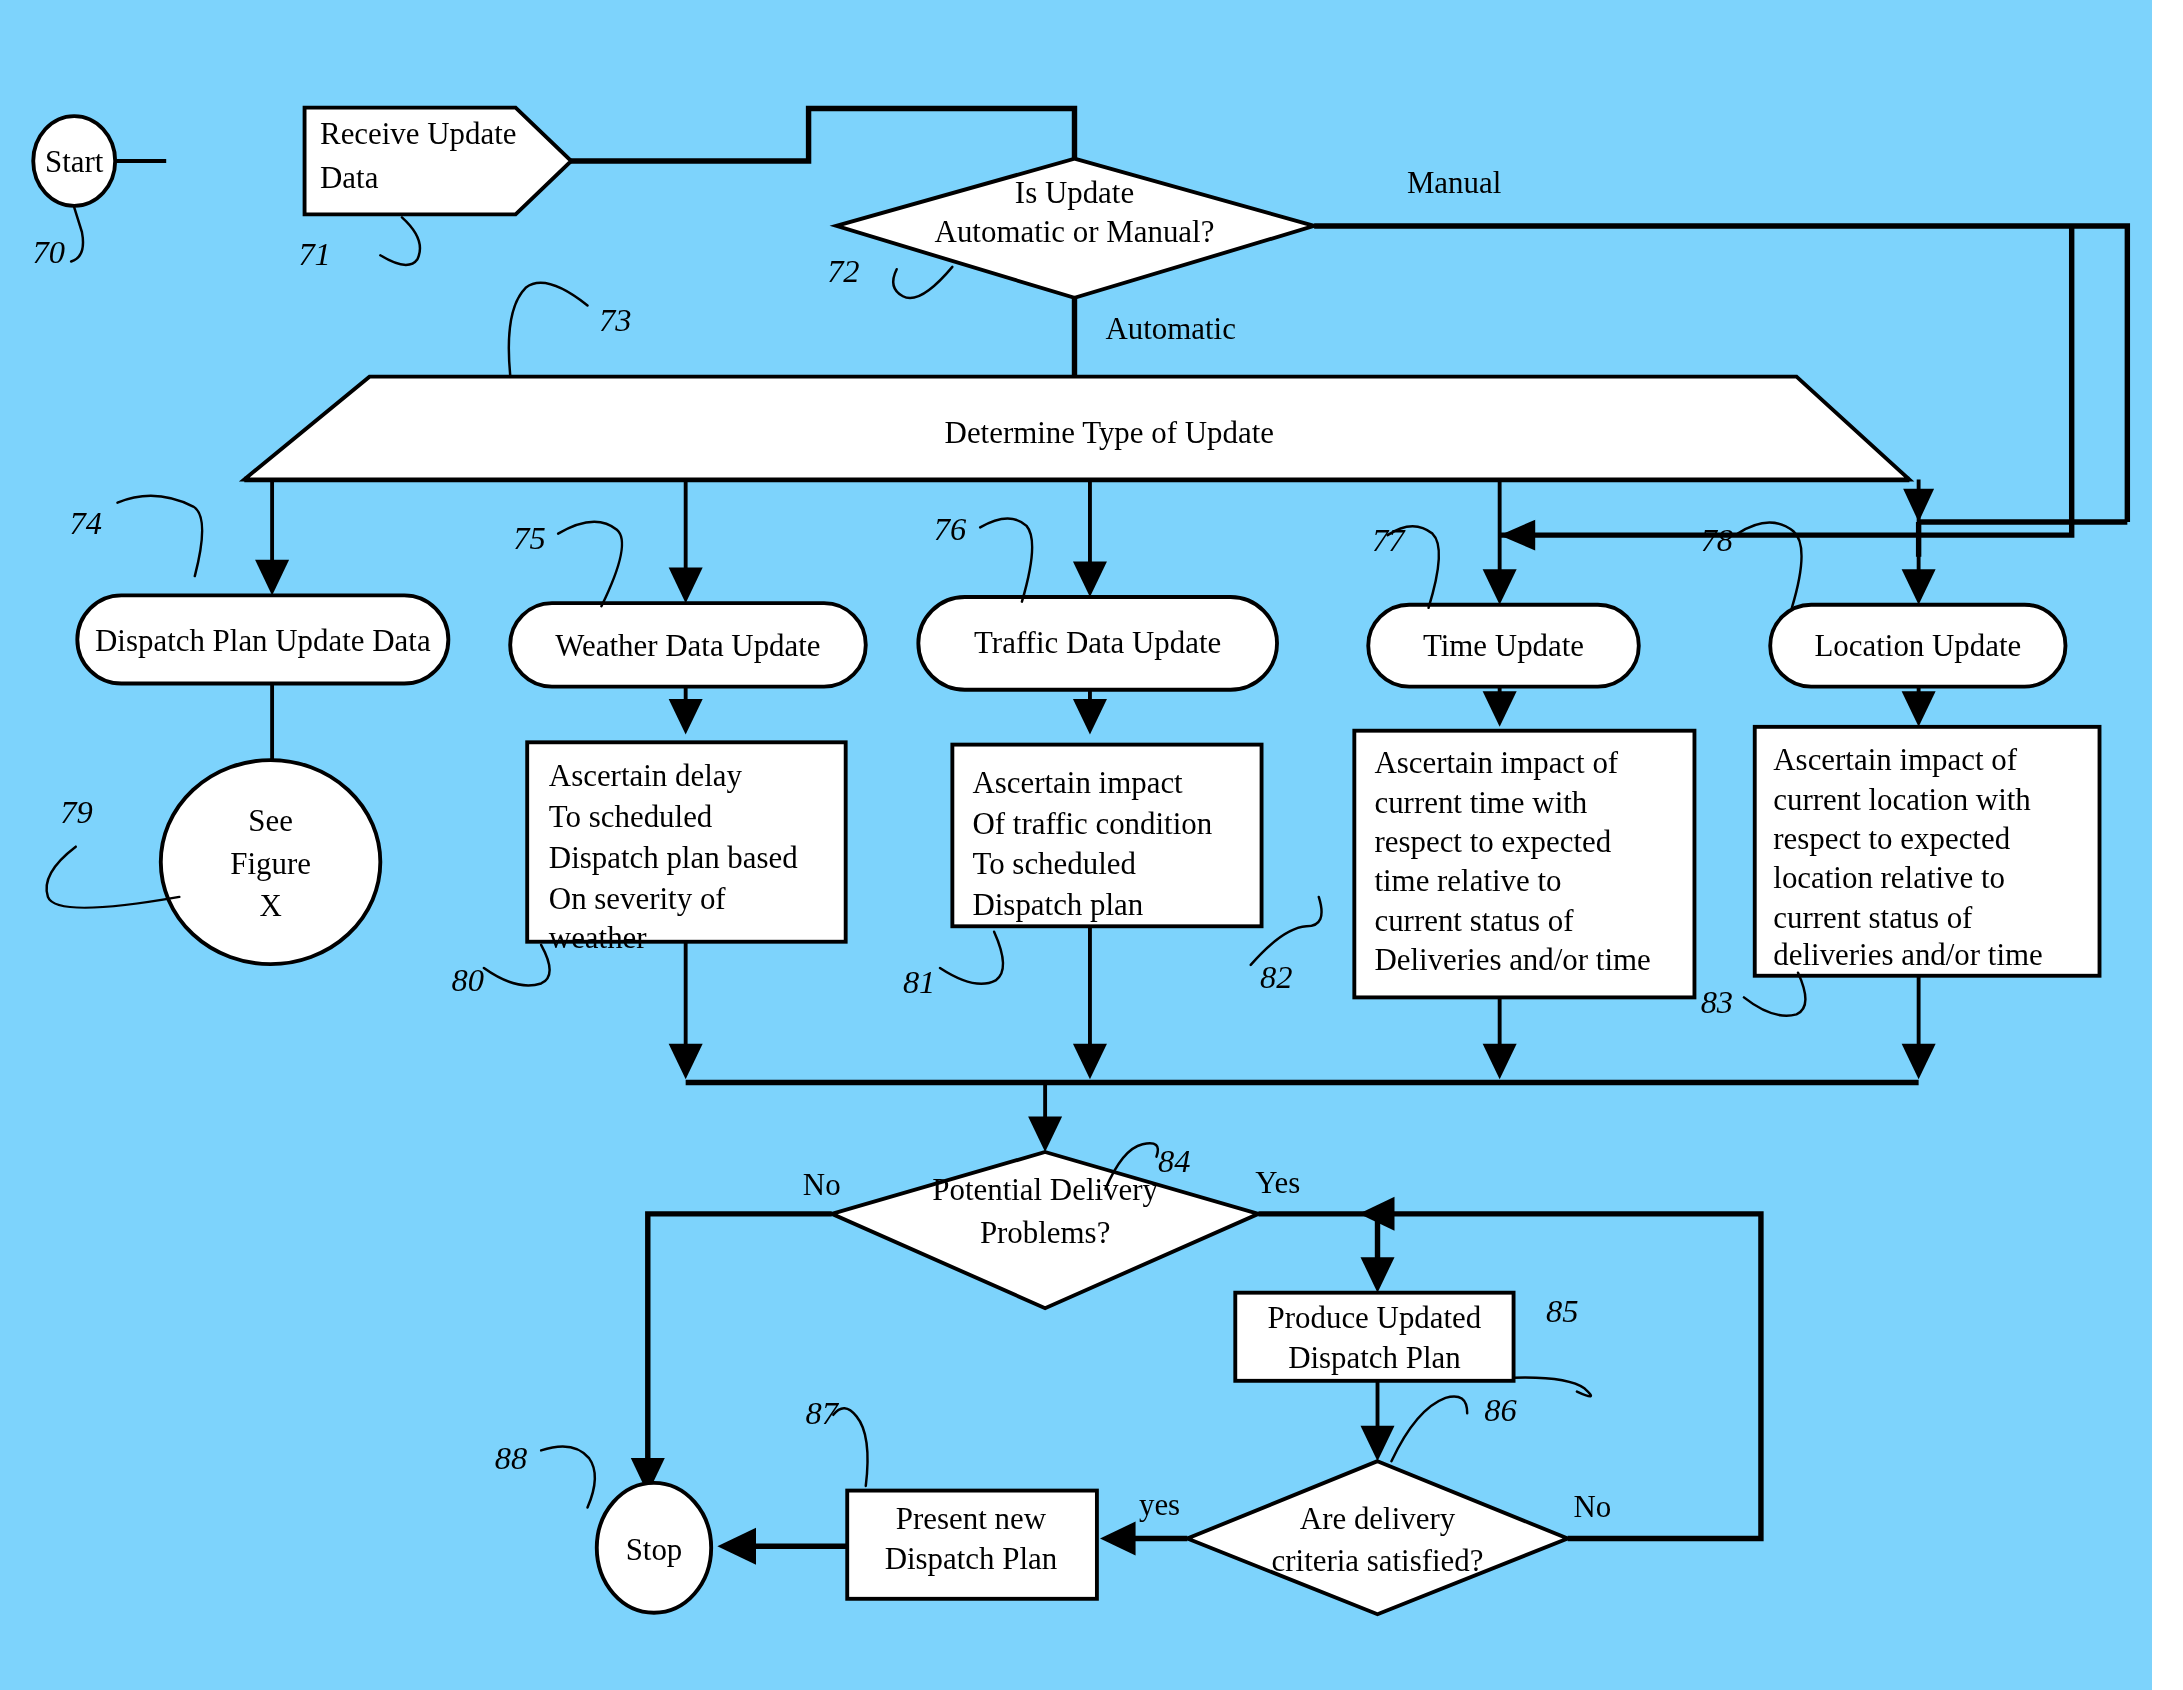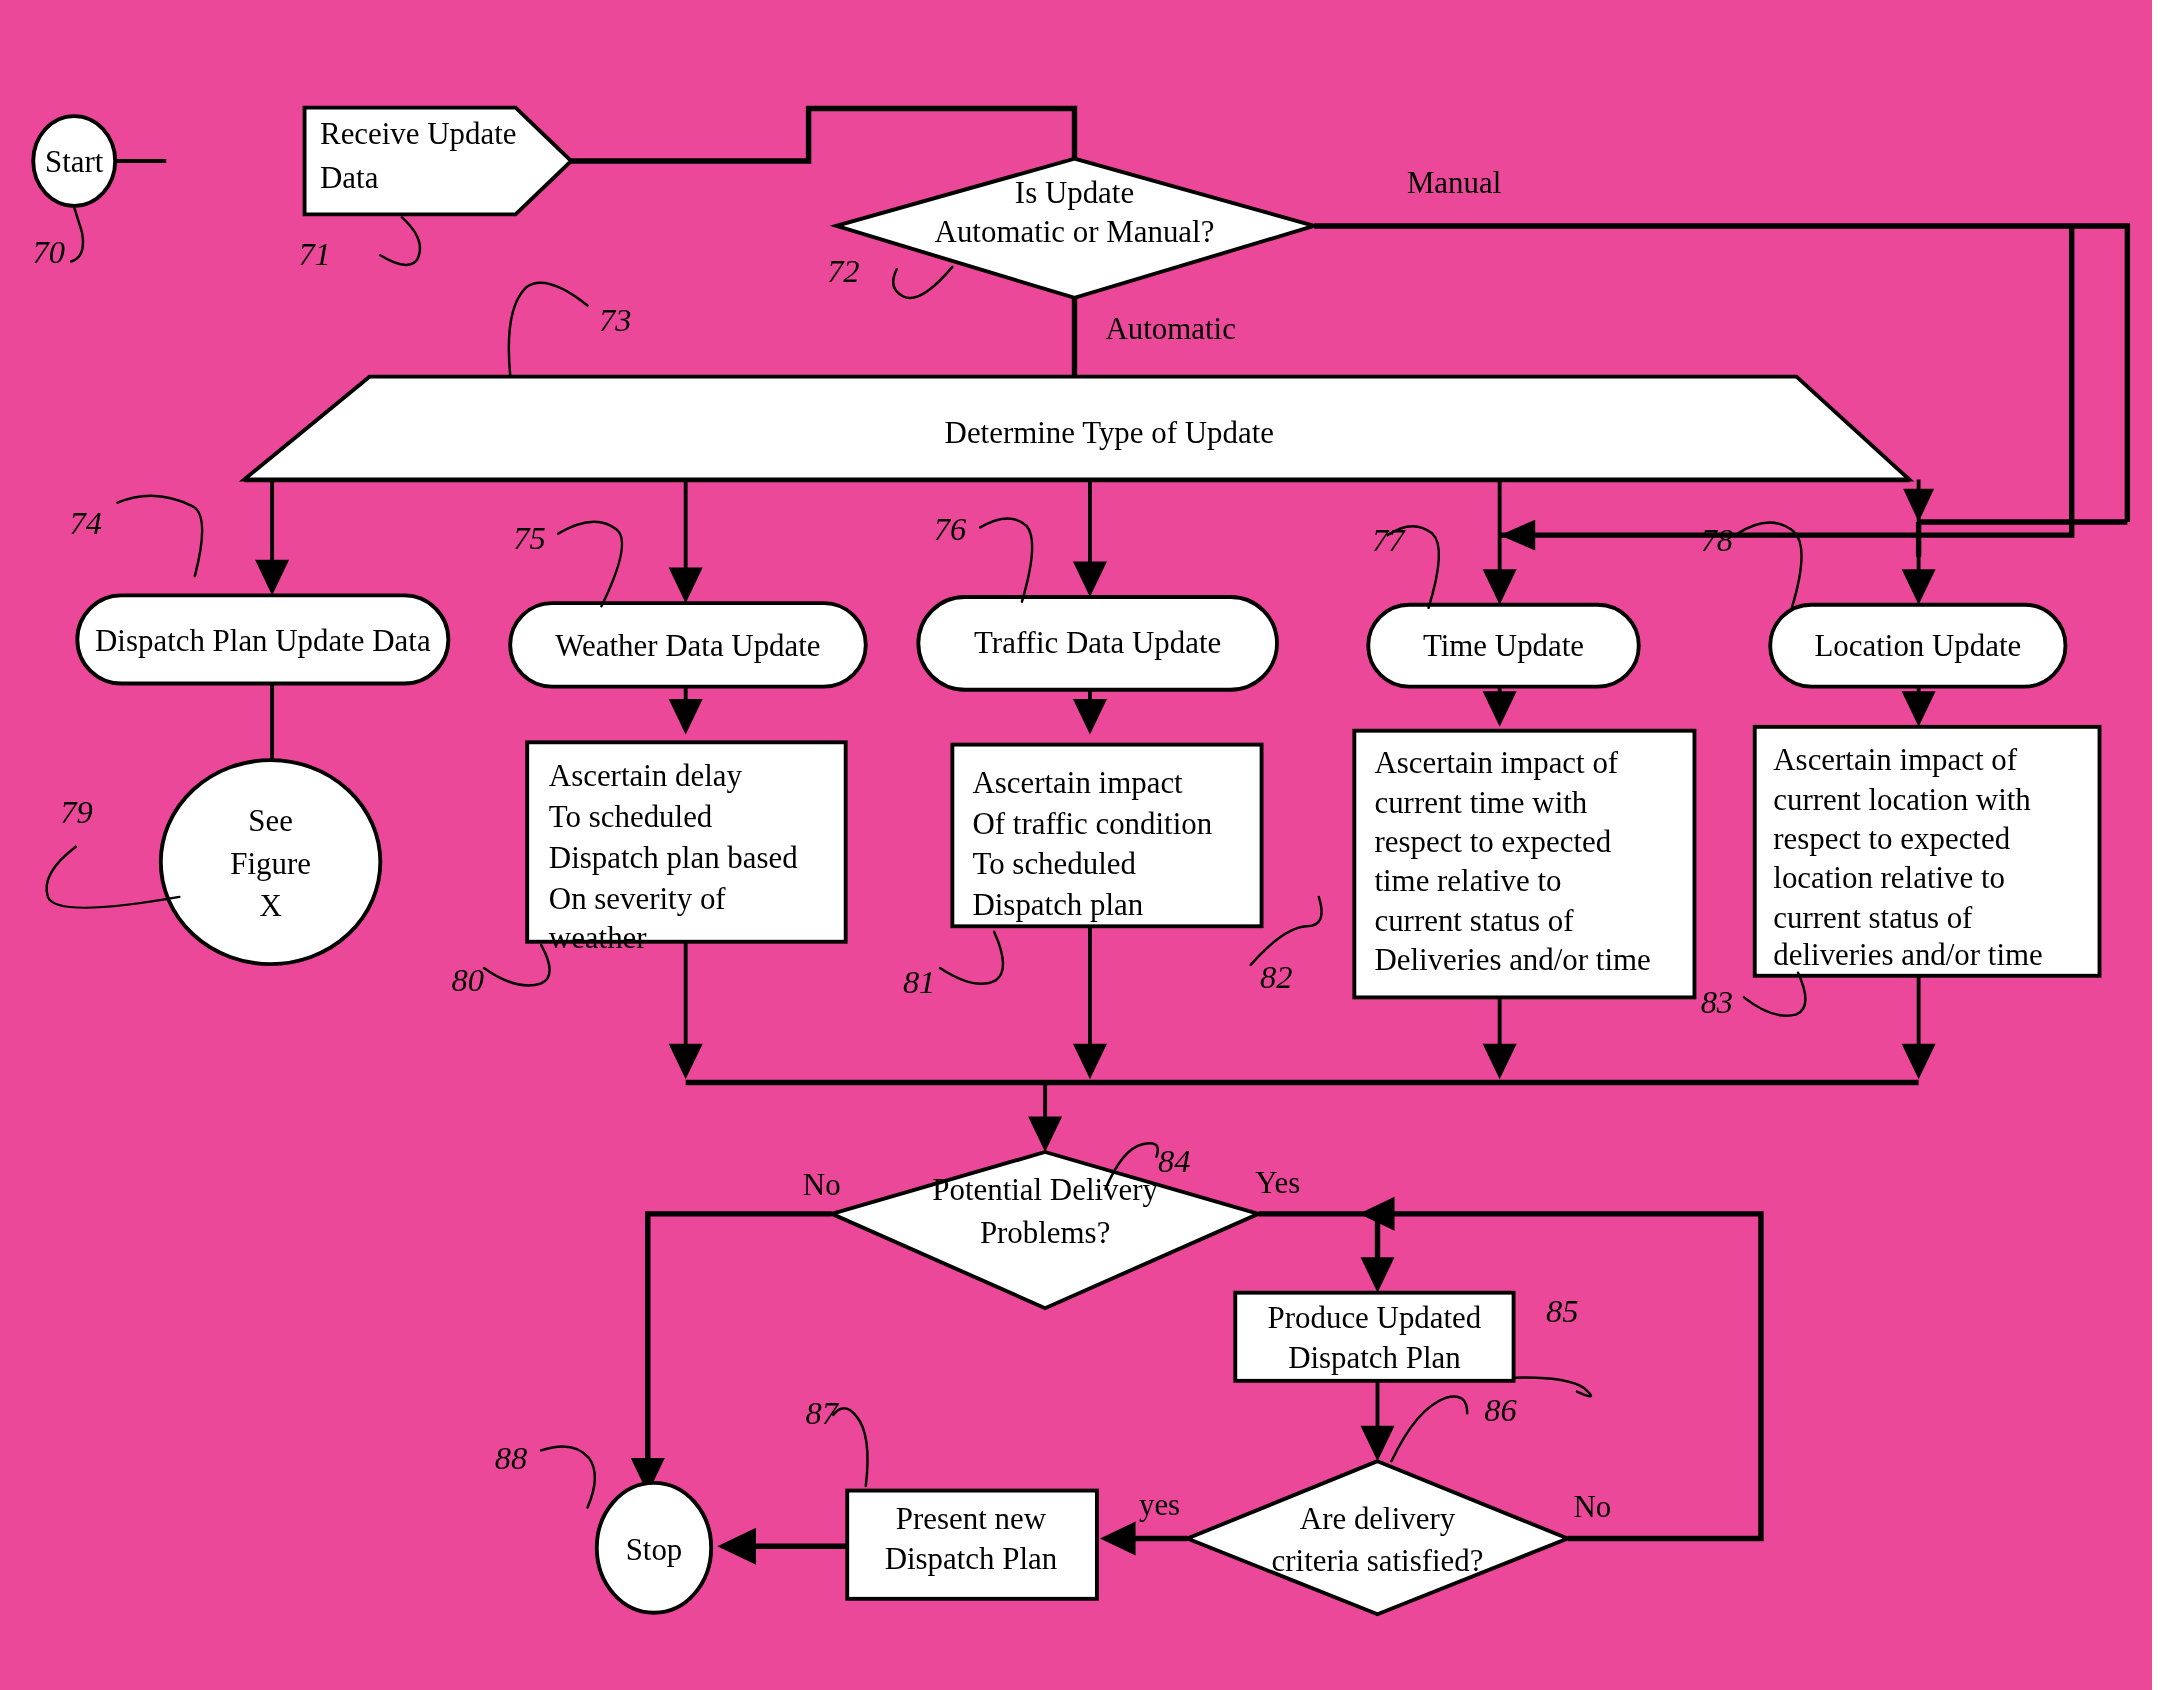--- a/index.html
+++ b/index.html
@@ -4,21 +4,21 @@
 <style>
   html, body {
     margin: 0;
     padding: 0;
     background: #ffffff;
   }
   #stage {
     position: relative;
     width: 2152px;
     height: 1691px;
-    background: #ec4899;
+    background: #7dd3fc;
     font-family: "Liberation Serif", "DejaVu Serif", serif;
     overflow: hidden;
   }
   svg#fig {
     position: absolute;
     left: 0;
     top: 0;
     width: 2183px;
     height: 1691px;
     display: block;

